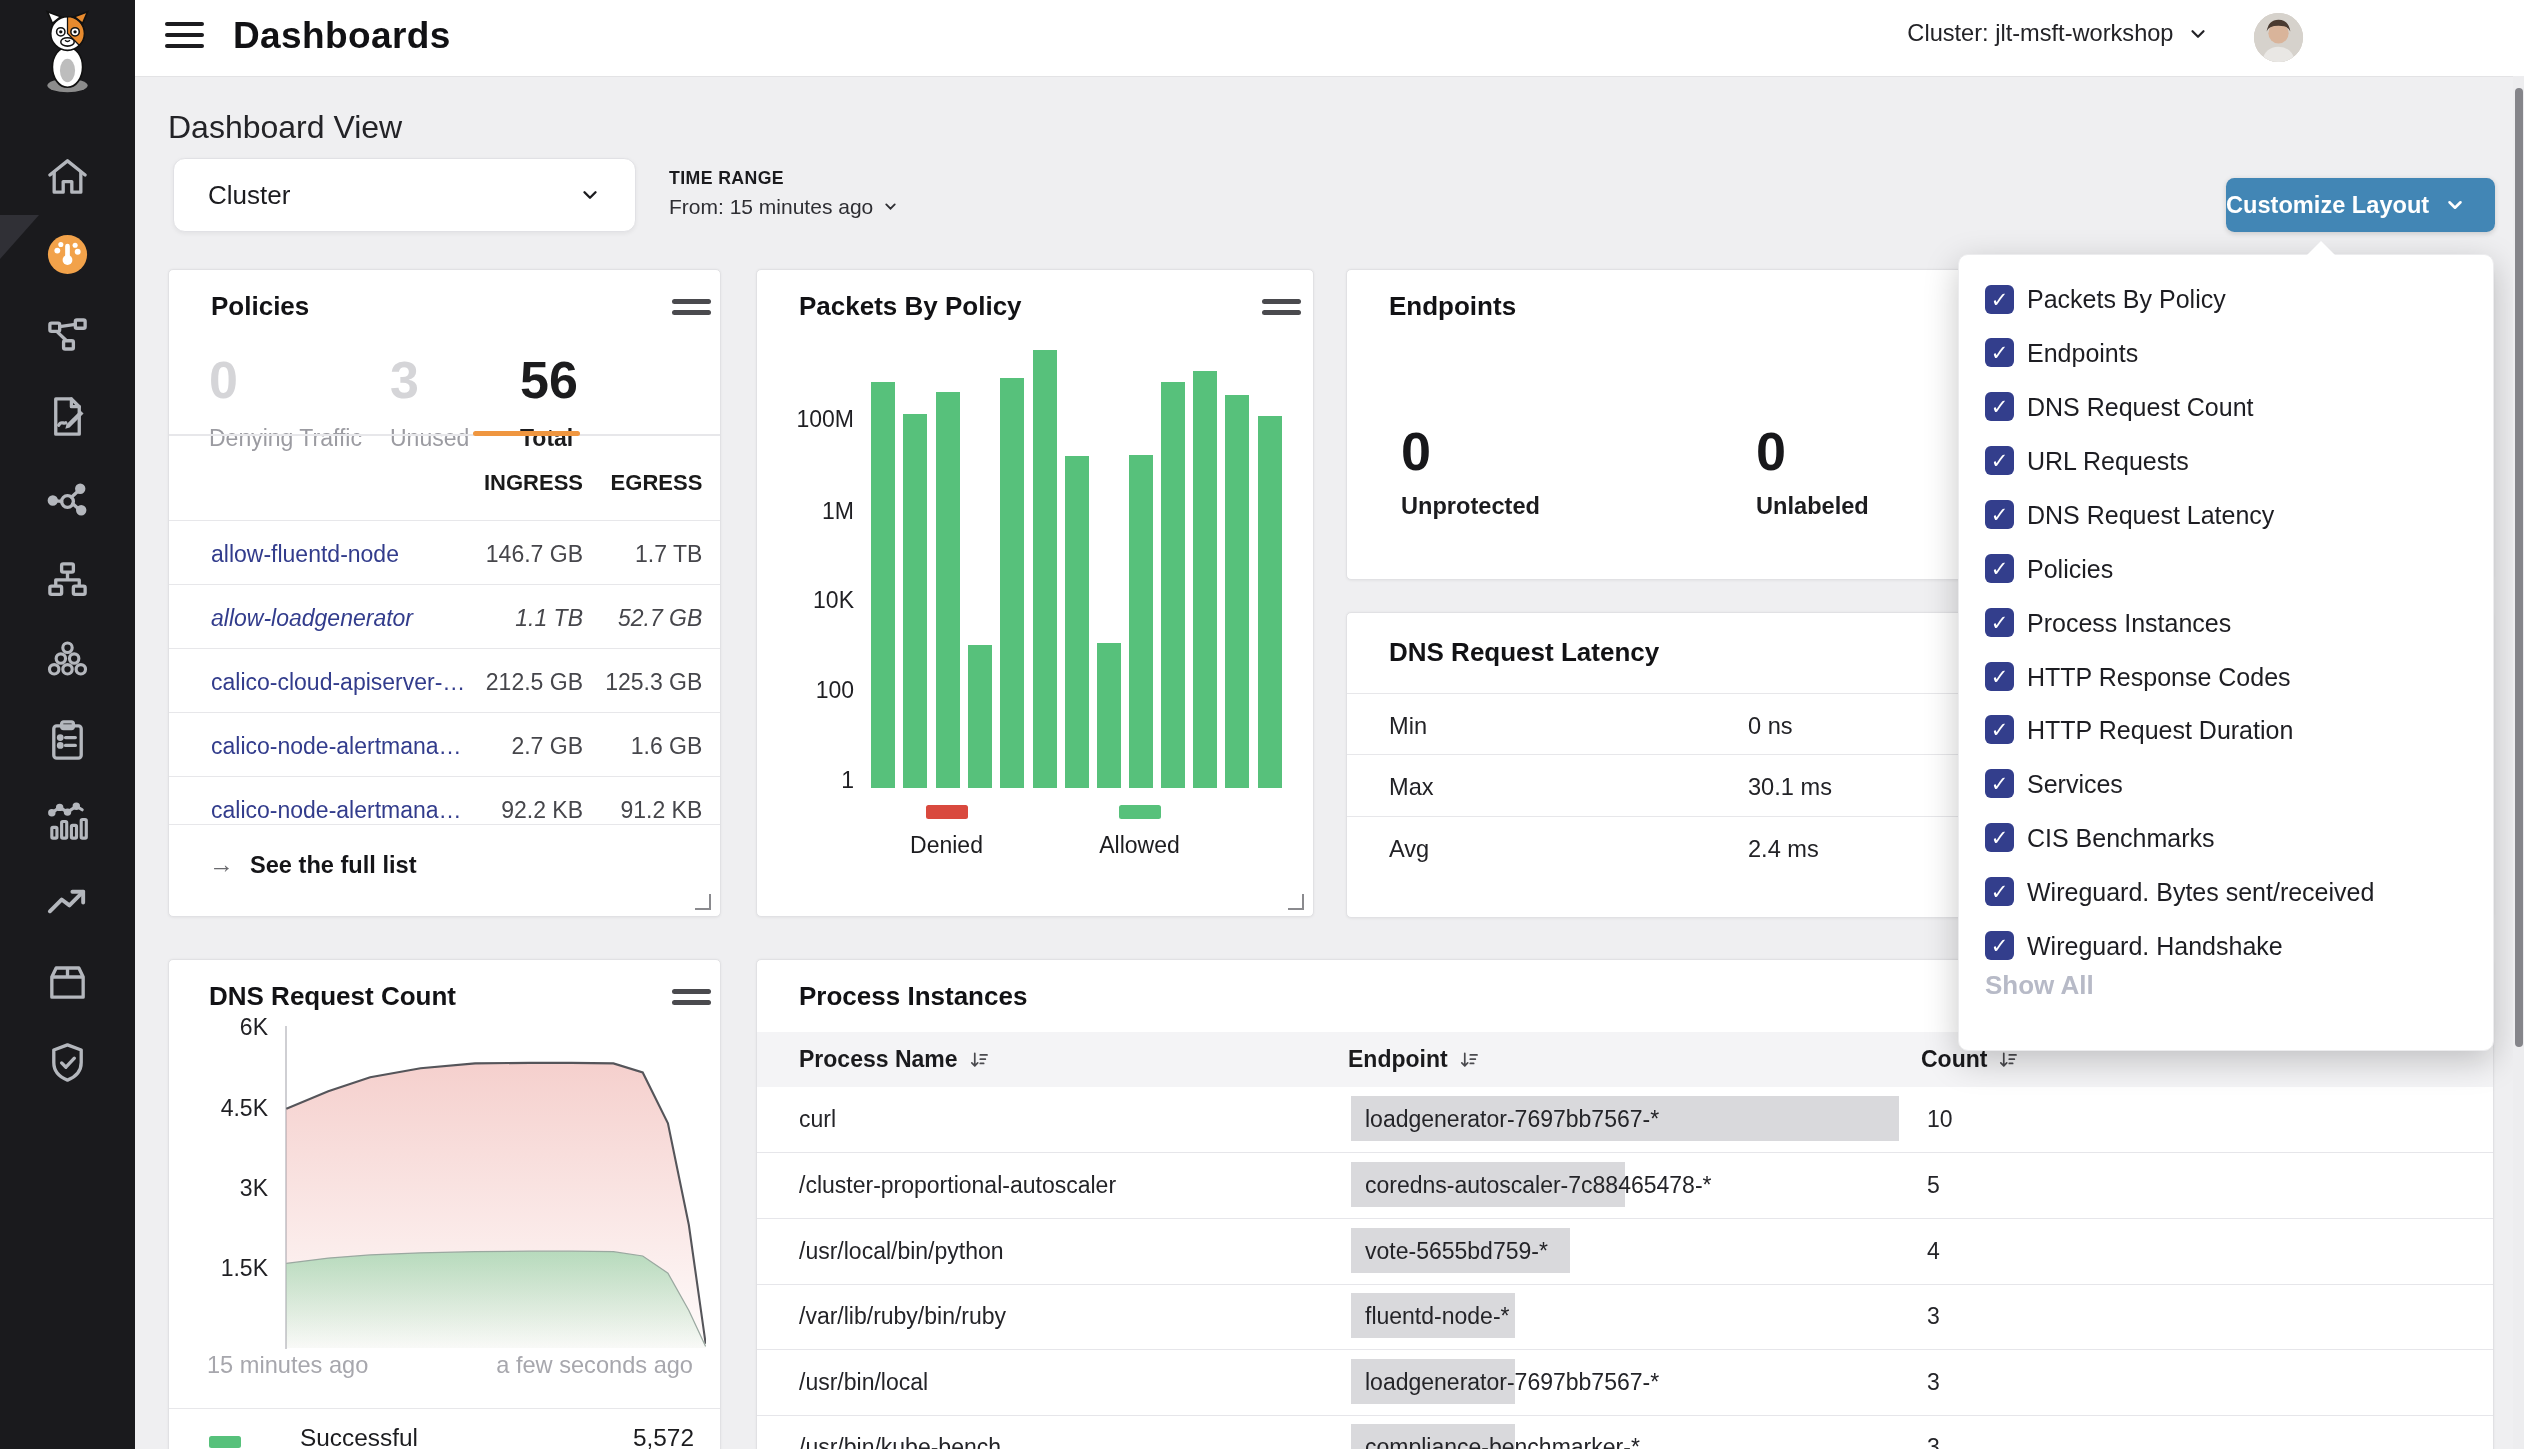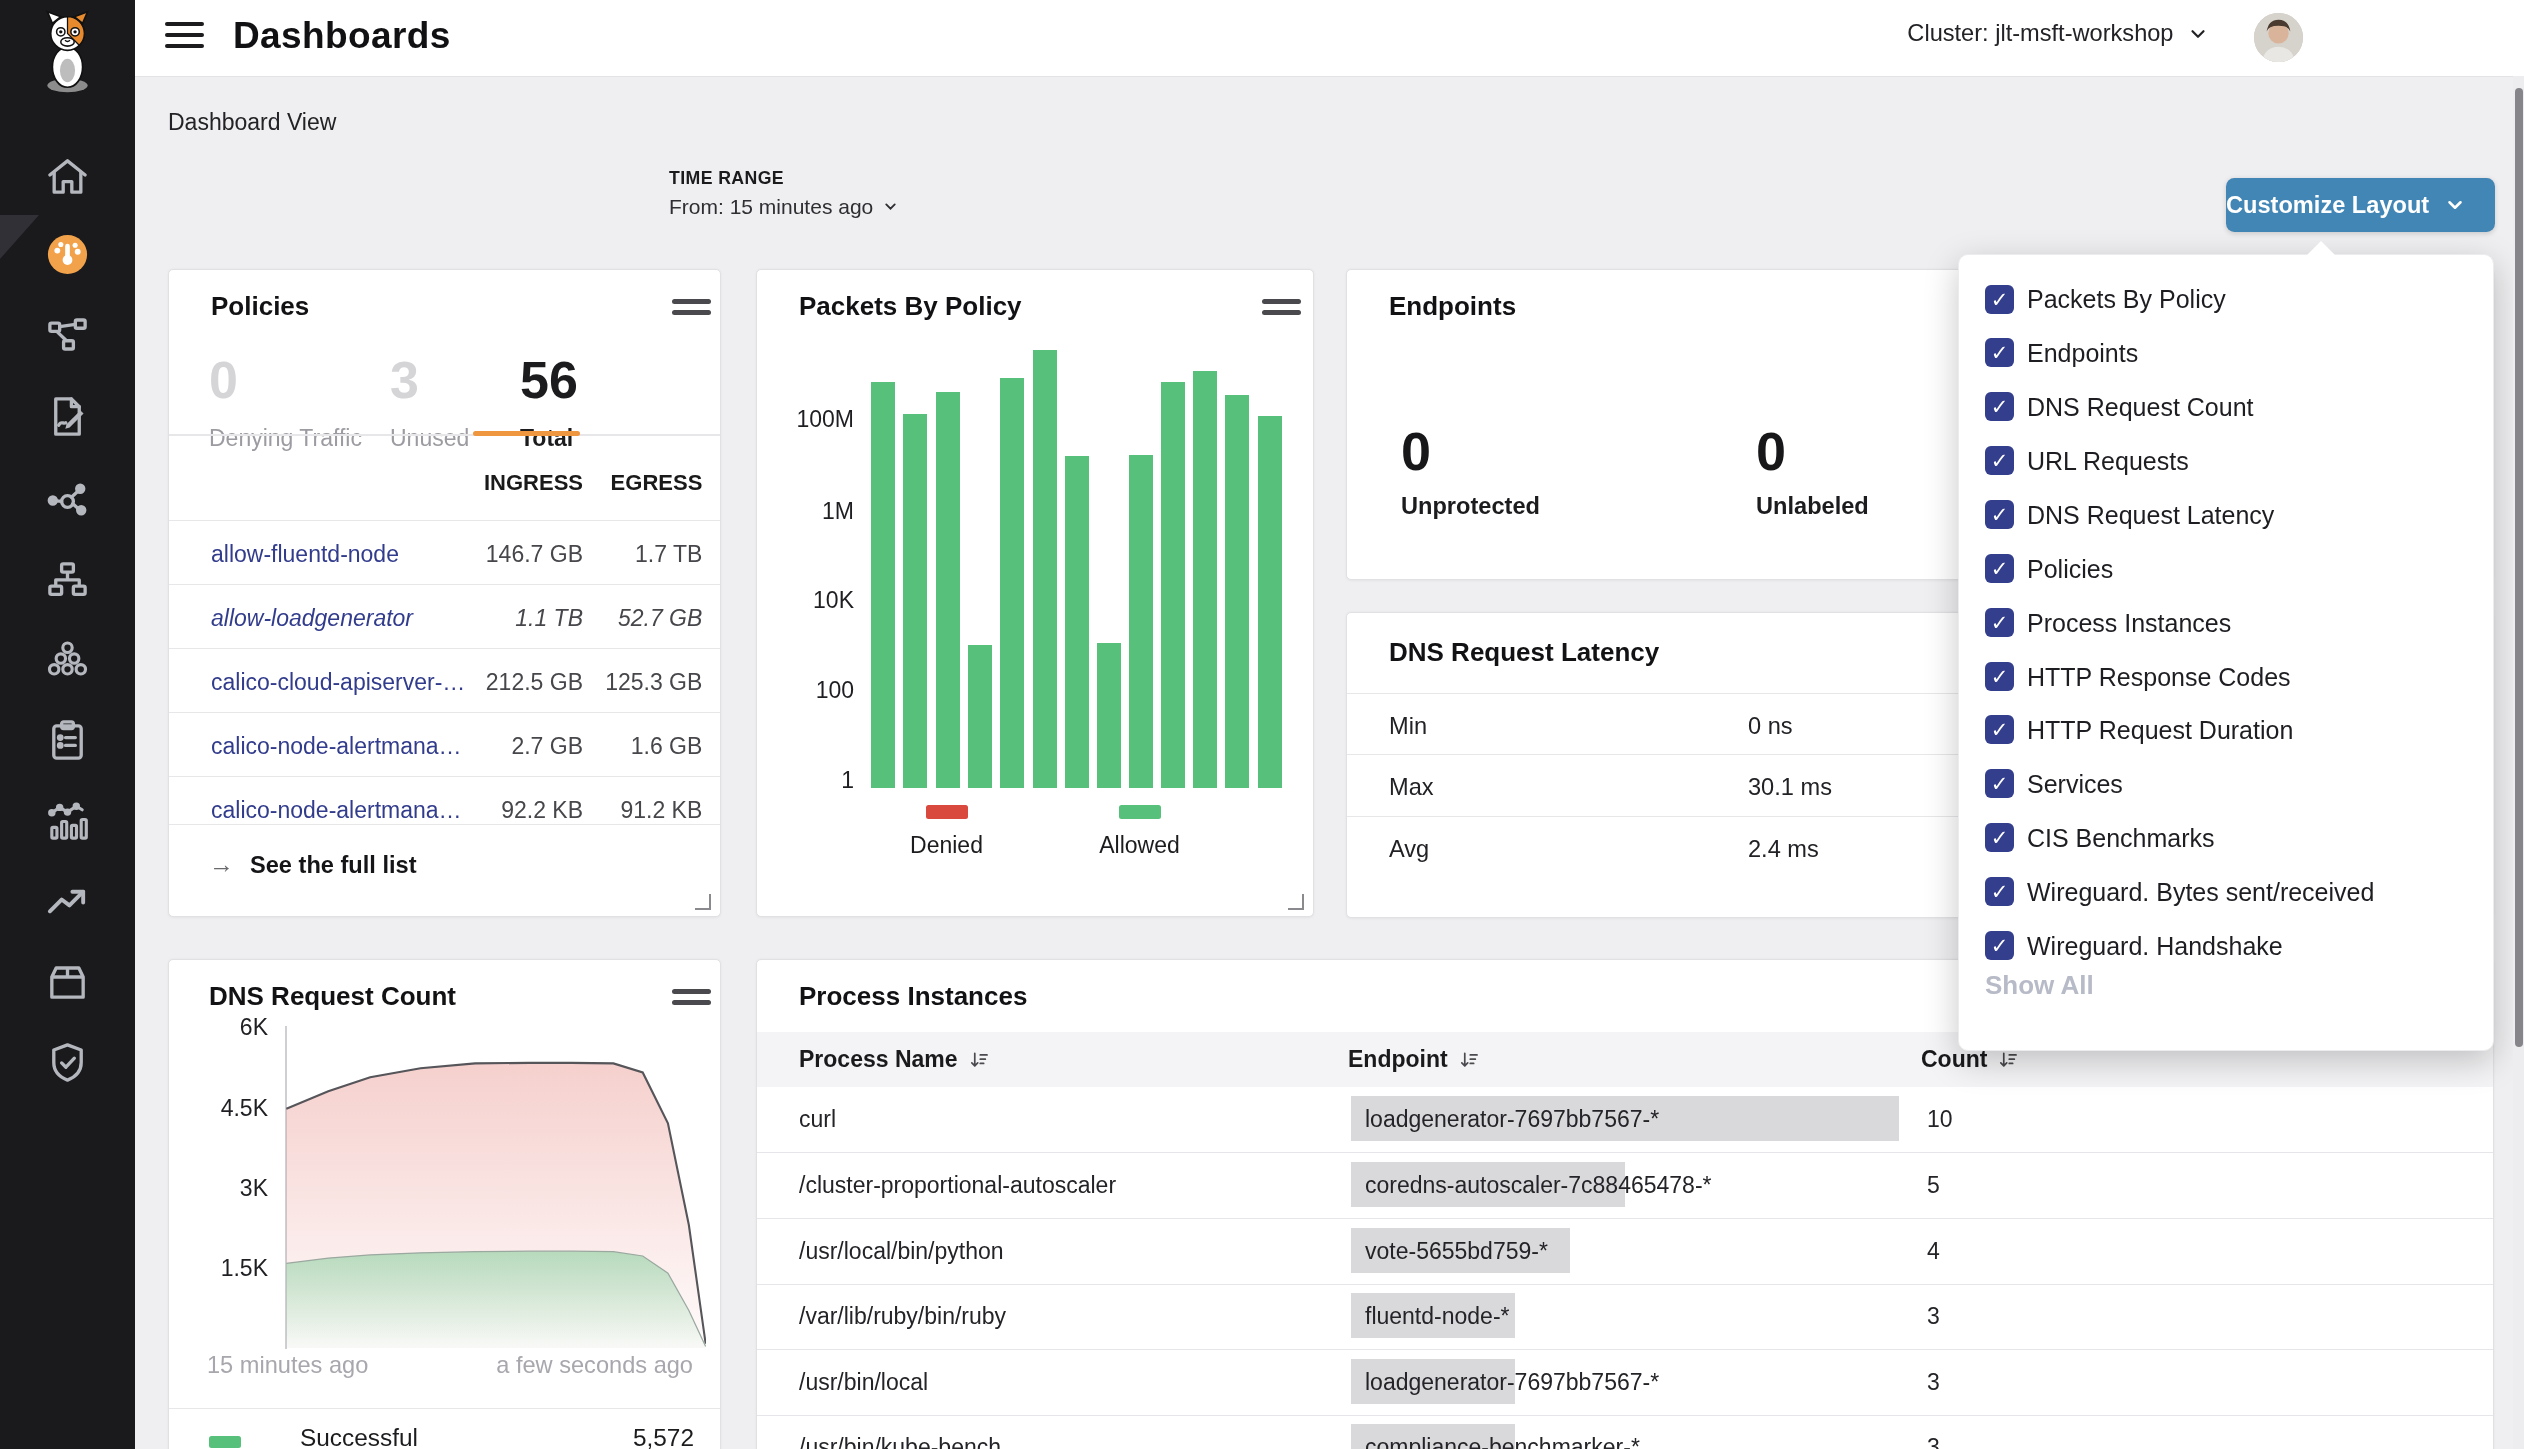--- a/index.html
+++ b/index.html
@@ -11,21 +11,21 @@
   .app-title{position:absolute;left:98px;top:15px;font-size:37px;font-weight:700;color:#111114;letter-spacing:0.4px;}
   .cluster-select{position:absolute;right:328px;top:20px;font-size:23.6px;color:#232327;display:flex;align-items:center;gap:13.5px;cursor:pointer;}
   .avatar{position:absolute;right:234px;top:12.6px;width:49px;height:49px;border-radius:50%;overflow:hidden;background:#cfc8bf;}
   
   .sidebar{position:absolute;left:0;top:0;width:135px;height:1449px;background:#1a1a1d;z-index:6;}
   .side-notch{position:absolute;left:0;top:215px;width:0;height:0;border-top:44px solid #303036;border-right:39px solid transparent;}
   .side-icon{position:absolute;left:44px;width:47px;height:47px;color:#b4b7bd;cursor:pointer;}
   .side-icon svg{width:47px;height:47px;}
   .logo{position:absolute;left:37px;top:10px;width:61px;height:84px;}
   
-  .view-label{position:absolute;left:168px;top:109px;font-size:23px;color:#232327;}
+  .view-label{position:absolute;left:168px;top:109px;font-size:32px;color:#232327;}
   .view-select{position:absolute;left:173px;top:158px;width:463px;height:74px;background:#fff;border:0.8px solid #e1e1e5;border-radius:11.8px;box-shadow:0 1.7px 4.2px rgba(0,0,0,.05);display:flex;align-items:center;justify-content:space-between;padding:0 34px;box-sizing:border-box;cursor:pointer;}
   .view-select .val{font-size:26px;color:#1c1c1f;}
   .timerange{position:absolute;left:669px;top:168px;cursor:pointer;}
   .timerange .lab{font-size:17.7px;font-weight:700;color:#1b1b1e;letter-spacing:0.4px;}
   .timerange .val{font-size:21px;color:#2e2e33;margin-top:5.9px;display:flex;align-items:center;gap:8.4px;}
   .customize-btn{position:absolute;left:2226px;top:178px;width:269px;height:54px;background:#4286b5;border-radius:8.4px;color:#fff;font-size:23.6px;font-weight:600;display:flex;align-items:center;justify-content:flex-start;gap:15px;cursor:pointer;box-shadow:0 1.7px 5px rgba(0,0,0,.15);z-index:6;}
   
   .card{position:absolute;background:#fff;border:0.8px solid #e1e1e4;border-radius:5px;box-shadow:0 0.8px 2.5px rgba(0,0,0,.05);box-sizing:border-box;z-index:1;}
   .card-title{position:absolute;left:42px;top:21px;font-size:26px;font-weight:700;color:#121215;}
   .drag-handle{position:absolute;width:39px;height:18.5px;cursor:grab;}
@@ -211,20 +211,26 @@
             <path d="M4 9.2h16M12 4.6v4.6"></path>
           </svg></div>
         <div class="side-icon" style="top: 1039px;"><svg viewBox="0 0 24 24" fill="none" stroke="currentColor" stroke-width="1.7" stroke-linecap="round" stroke-linejoin="round">
             <path d="M12 3 19 5.6V12c0 4.4-2.9 7.4-7 9-4.1-1.6-7-4.6-7-9V5.6z"></path>
             <path d="m9 12.2 2.2 2.2 4.3-4.6"></path>
           </svg></div>
       </div>
   </div>
 
   <div class="view-label">Dashboard View</div>
+  <div class="view-select">
+    <span class="val">Cluster</span>
+    <svg class="chev" viewBox="0 0 24 24" fill="none" stroke="#1c1c1f" stroke-width="2.6" stroke-linecap="round" stroke-linejoin="round">
+        <polyline points="6 9 12 15 18 9"></polyline>
+      </svg>
+  </div>
   <div class="timerange">
     <div class="lab">TIME RANGE</div>
     <div class="val">
       <span>From: 15 minutes ago</span>
       <svg width="17" height="17" viewBox="0 0 24 24" fill="none" stroke="#2e2e33" stroke-width="2.6" stroke-linecap="round">
           <polyline points="6 9 12 15 18 9"></polyline>
         </svg>
     </div>
   </div>
   <div class="customize-btn">

